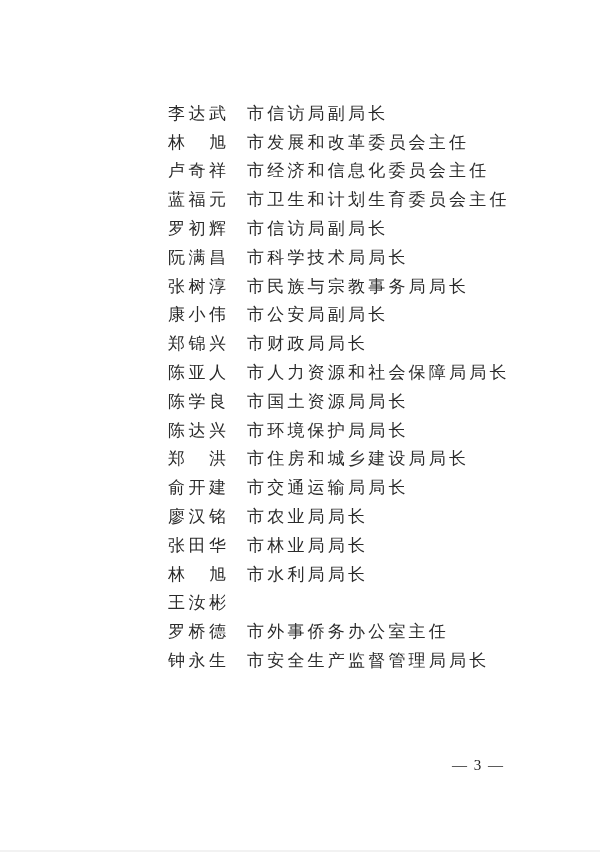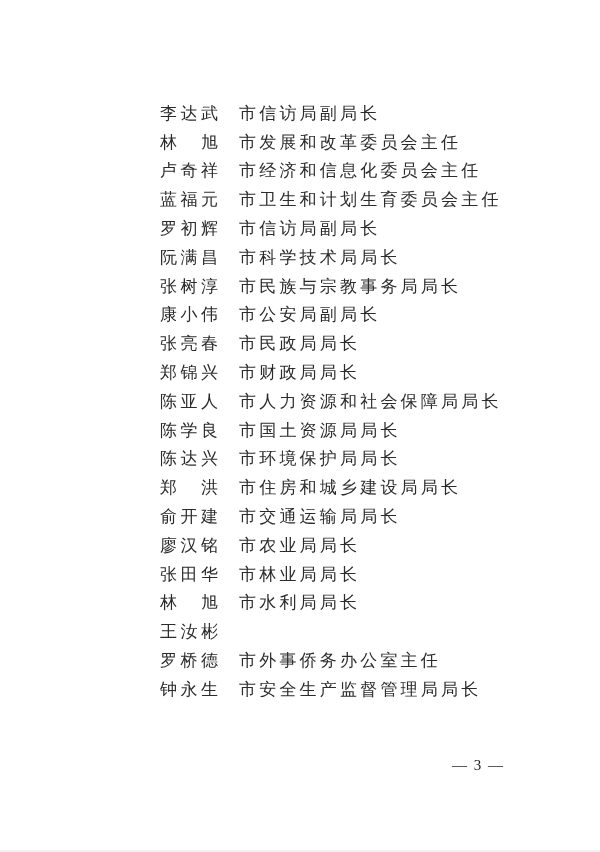--- a/index.html
+++ b/index.html
@@ -16,21 +16,21 @@
   }
   .page {
     position: relative;
     width: 600px;
     height: 852px;
     background: #ffffff;
     box-shadow: inset 0 -2px 0 #f2f2f2;
   }
   .list {
     position: absolute;
-    left: 160px;
+    left: 168px;
     top: 99px;
   }
   .row {
     height: 28.8px;
     display: flex;
     align-items: center;
     font-size: 17px;
     white-space: nowrap;
   }
   .name {
@@ -92,24 +92,20 @@
   <div class="row">
     <span class="name">张树淳</span>
     <span class="title">市民族与宗教事务局局长</span>
   </div>
 
   <div class="row">
     <span class="name">康小伟</span>
     <span class="title">市公安局副局长</span>
   </div>
 
-  <div class="row">
-    <span class="name">张亮春</span>
-    <span class="title">市民政局局长</span>
-  </div>
 
   <div class="row">
     <span class="name">郑锦兴</span>
     <span class="title">市财政局局长</span>
   </div>
 
   <div class="row">
     <span class="name">陈亚人</span>
     <span class="title">市人力资源和社会保障局局长</span>
   </div>

